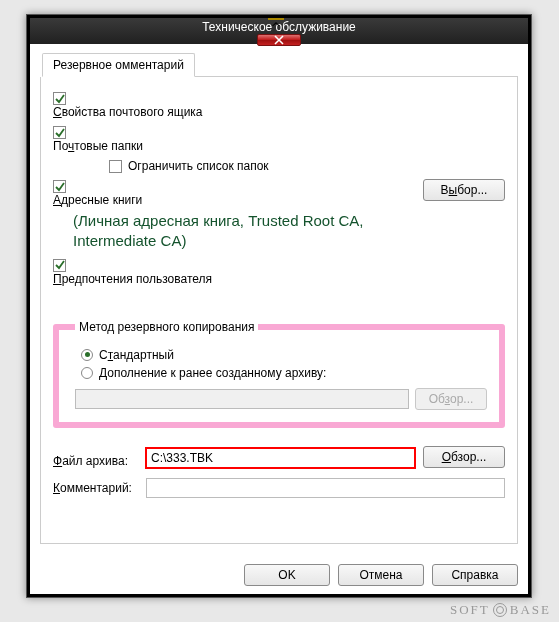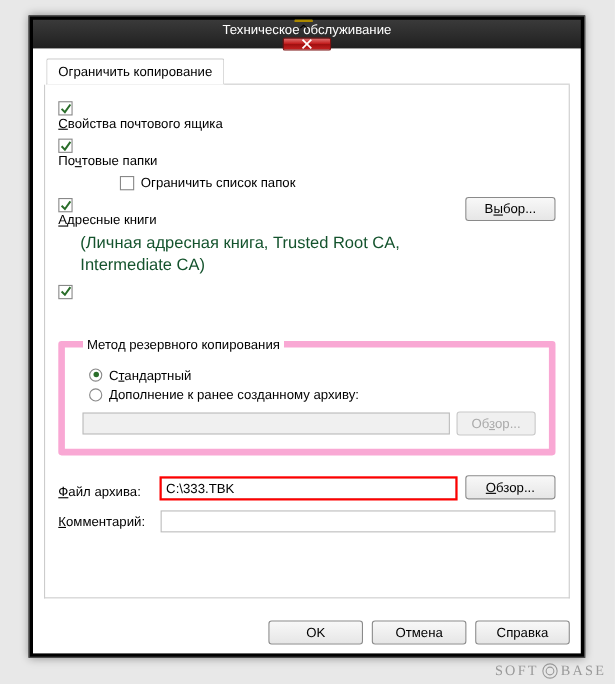--- a/index.html
+++ b/index.html
@@ -285,21 +285,21 @@
     <div class="title">Техническое обслуживание</div>
     <div class="close-btn">
       <svg viewBox="0 0 10 10">
           <path d="M1 1 L9 9 M9 1 L1 9" stroke="#fff" stroke-width="1.6"></path>
         </svg>
     </div>
   </div>
 
   <div class="inner">
     <div class="tabs">
-      <div class="tab">Ограничить копирование</div>
+      <div class="tab">Резервное омментарий</div>
     </div>
 
     <div class="tab-content">
 
       <div class="cb-row">
         <div class="cb checked">
           <svg viewBox="0 0 10 10">
               <path d="M1 5 L4 8 L9 1" stroke="#2a6e2a" stroke-width="1.8" fill="none"></path>
             </svg>
         </div>
@@ -336,20 +336,21 @@
         </div>
         <button class="select-btn"><span>В</span><span class="underline-letter">ы</span><span>бор...</span></button>
       </div>
 
       <div class="cb-row">
         <div class="cb checked">
           <svg viewBox="0 0 10 10">
               <path d="M1 5 L4 8 L9 1" stroke="#2a6e2a" stroke-width="1.8" fill="none"></path>
             </svg>
         </div>
+        <span class="cb-label"><span></span><span class="underline-letter">П</span><span>редпочтения пользователя</span></span>
       </div>
 
       <fieldset>
         <legend>Метод резервного копирования</legend>
         <div class="radio-row">
           <div class="radio checked">
               <div class="dot"></div>
             </div>
           <span><span>С</span><span class="underline-letter">т</span><span>андартный</span></span>
         </div>

